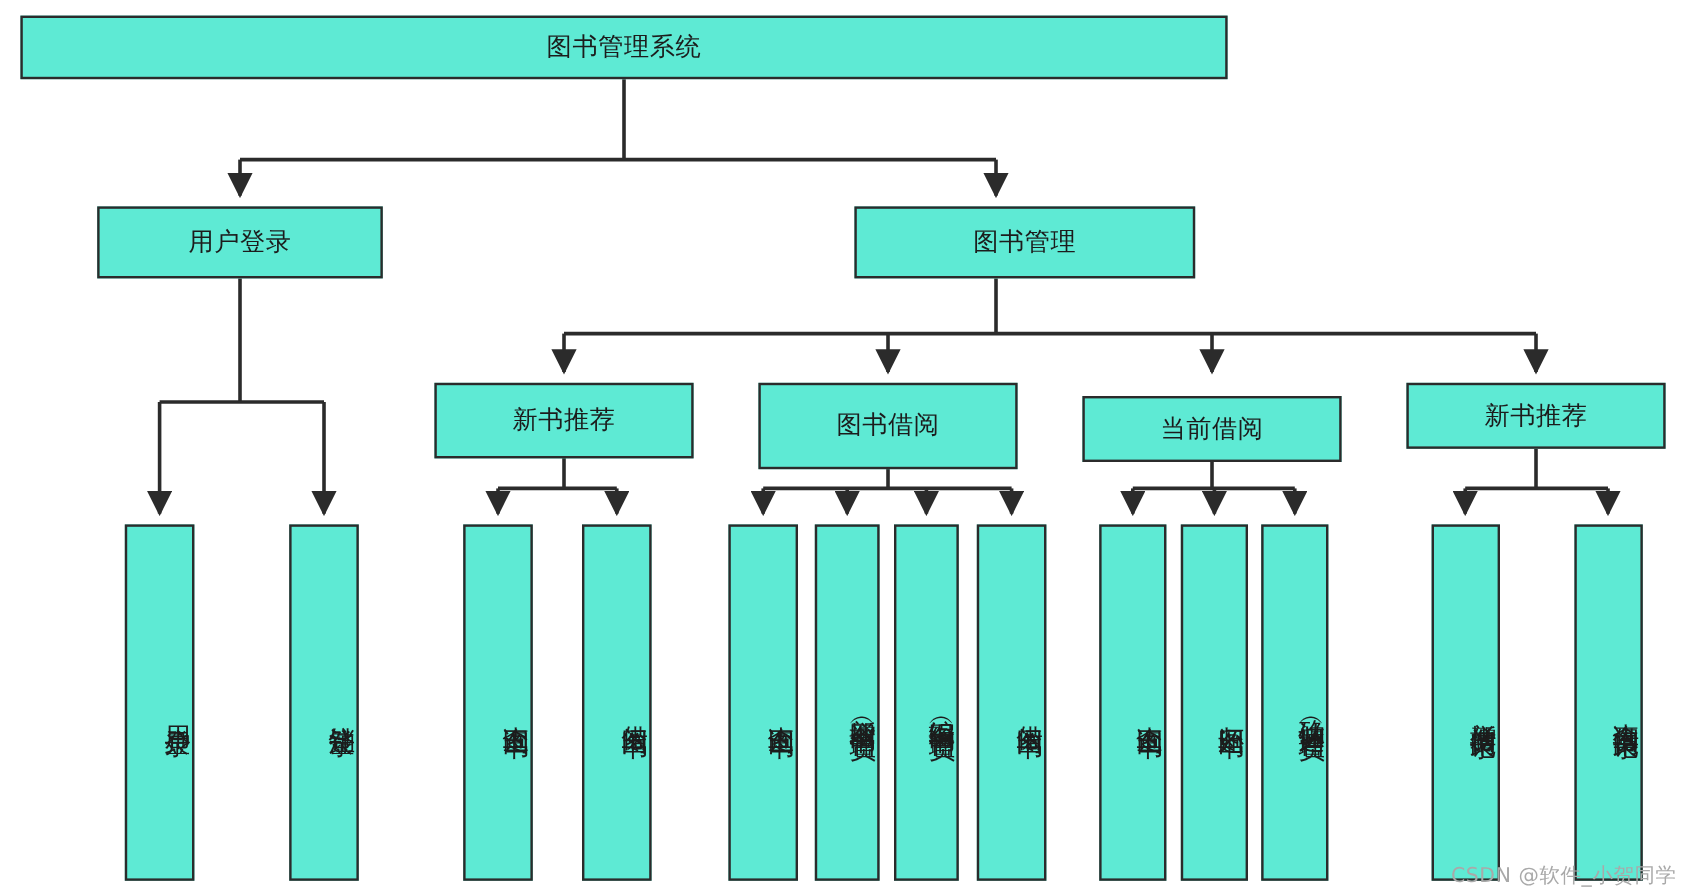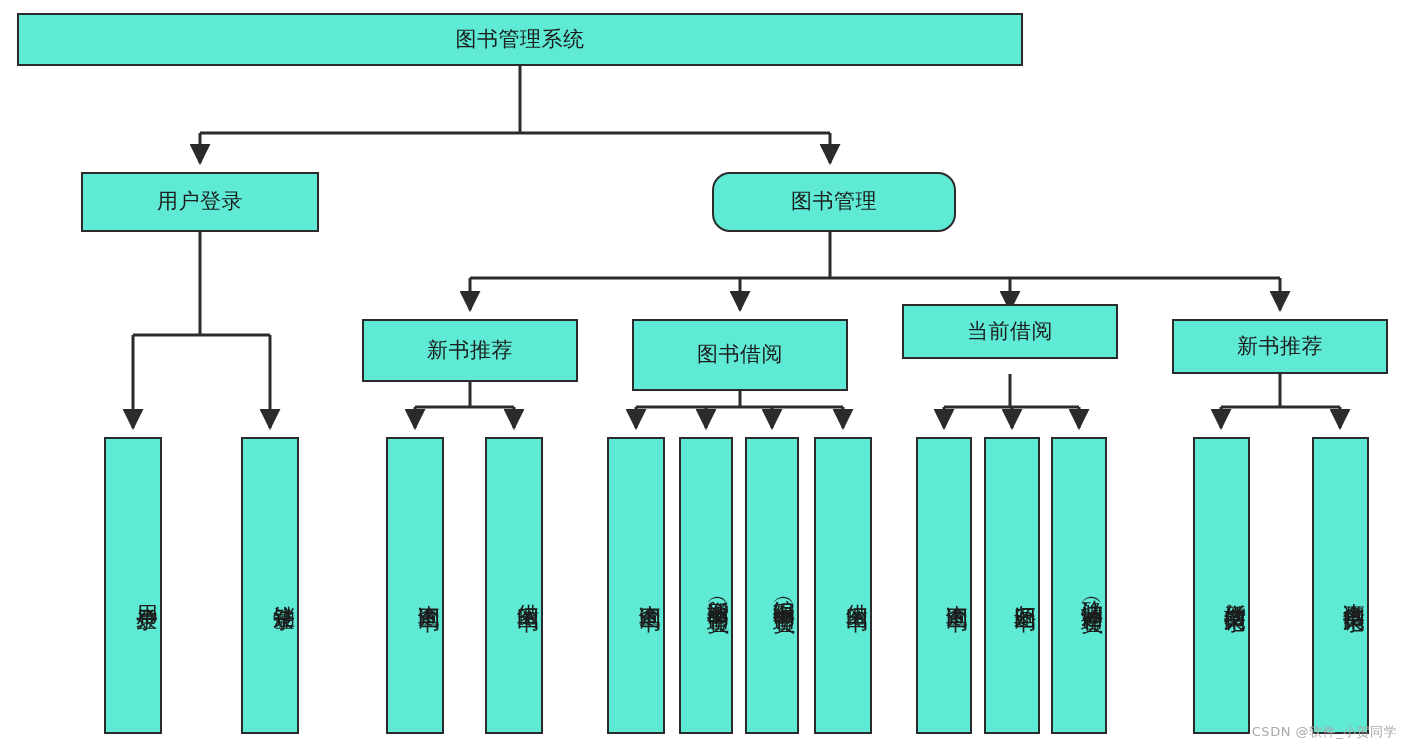--- a/index.html
+++ b/index.html
@@ -55,21 +55,21 @@
   .node-leaf .vtext {
     writing-mode: vertical-rl;
     text-orientation: upright;
     display: block;
     max-height: 100%;
   }
   #watermark {
     position: absolute;
     right: 8px;
     bottom: 6px;
-    font-size: 13px;
+    font-size: 17px;
     color: #a9a9a9;
     letter-spacing: 0.5px;
     white-space: nowrap;
     user-select: none;
   }
 </style>
 </head>
 <body>
 
 <div id="canvas">
@@ -124,31 +124,31 @@
     </g>
   </svg>
 
   <div class="node node-h node-root" style="left: 17px; top: 13px; width: 1006px; height: 53px;">
     <span>图书管理系统</span>
   </div>
 
   <div class="node node-h" style="left: 81px; top: 172px; width: 238px; height: 60px;">
     <span>用户登录</span>
   </div>
-  <div class="node node-h" style="left: 712px; top: 172px; width: 244px; height: 60px; border-radius: 18px;">
+  <div class="node node-h" style="left: 712px; top: 172px; width: 284px; height: 60px;">
     <span>图书管理</span>
   </div>
 
   <div class="node node-h" style="left: 362px; top: 319px; width: 216px; height: 63px;">
     <span>新书推荐</span>
   </div>
   <div class="node node-h" style="left: 632px; top: 319px; width: 216px; height: 72px;">
     <span>图书借阅</span>
   </div>
-  <div class="node node-h" style="left: 902px; top: 304px; width: 216px; height: 55px;">
+  <div class="node node-h" style="left: 902px; top: 330px; width: 216px; height: 55px;">
     <span>当前借阅</span>
   </div>
   <div class="node node-h" style="left: 1172px; top: 319px; width: 216px; height: 55px;">
     <span>新书推荐</span>
   </div>
 
   <div class="node node-leaf" style="left: 104px; top: 437px; width: 58px; height: 297px;">
     <span class="vtext">用户登录</span>
   </div>
   <div class="node node-leaf" style="left: 241px; top: 437px; width: 58px; height: 297px;">

